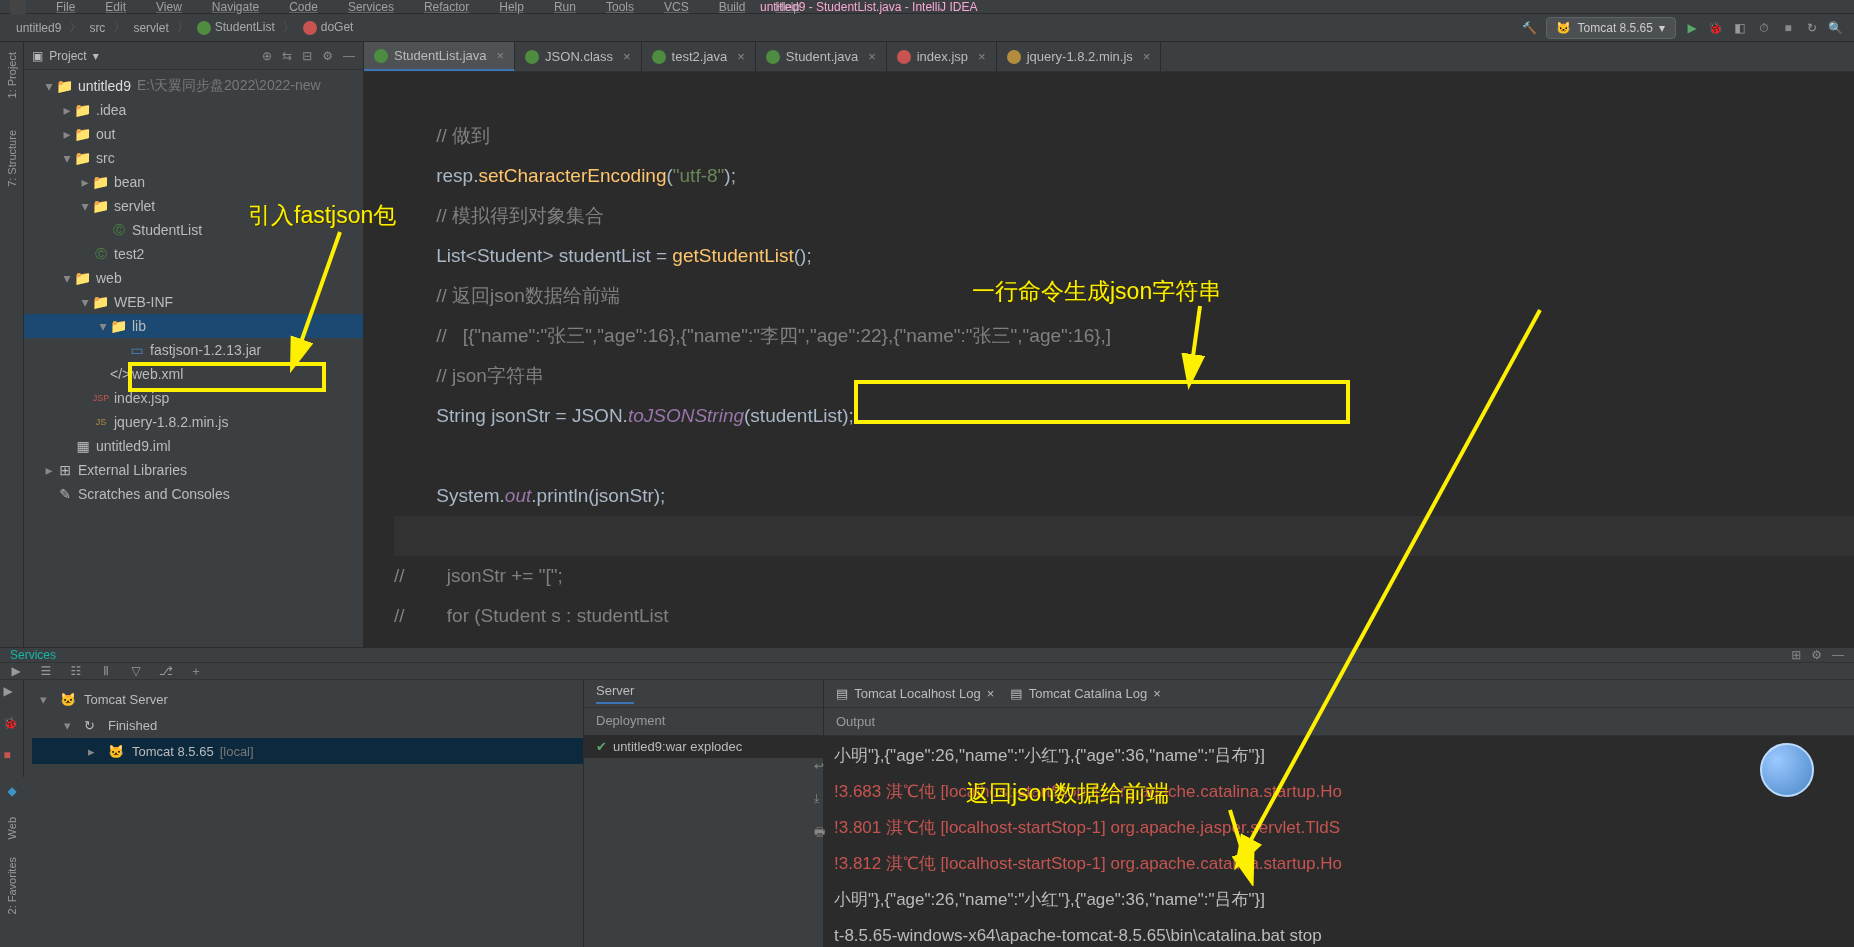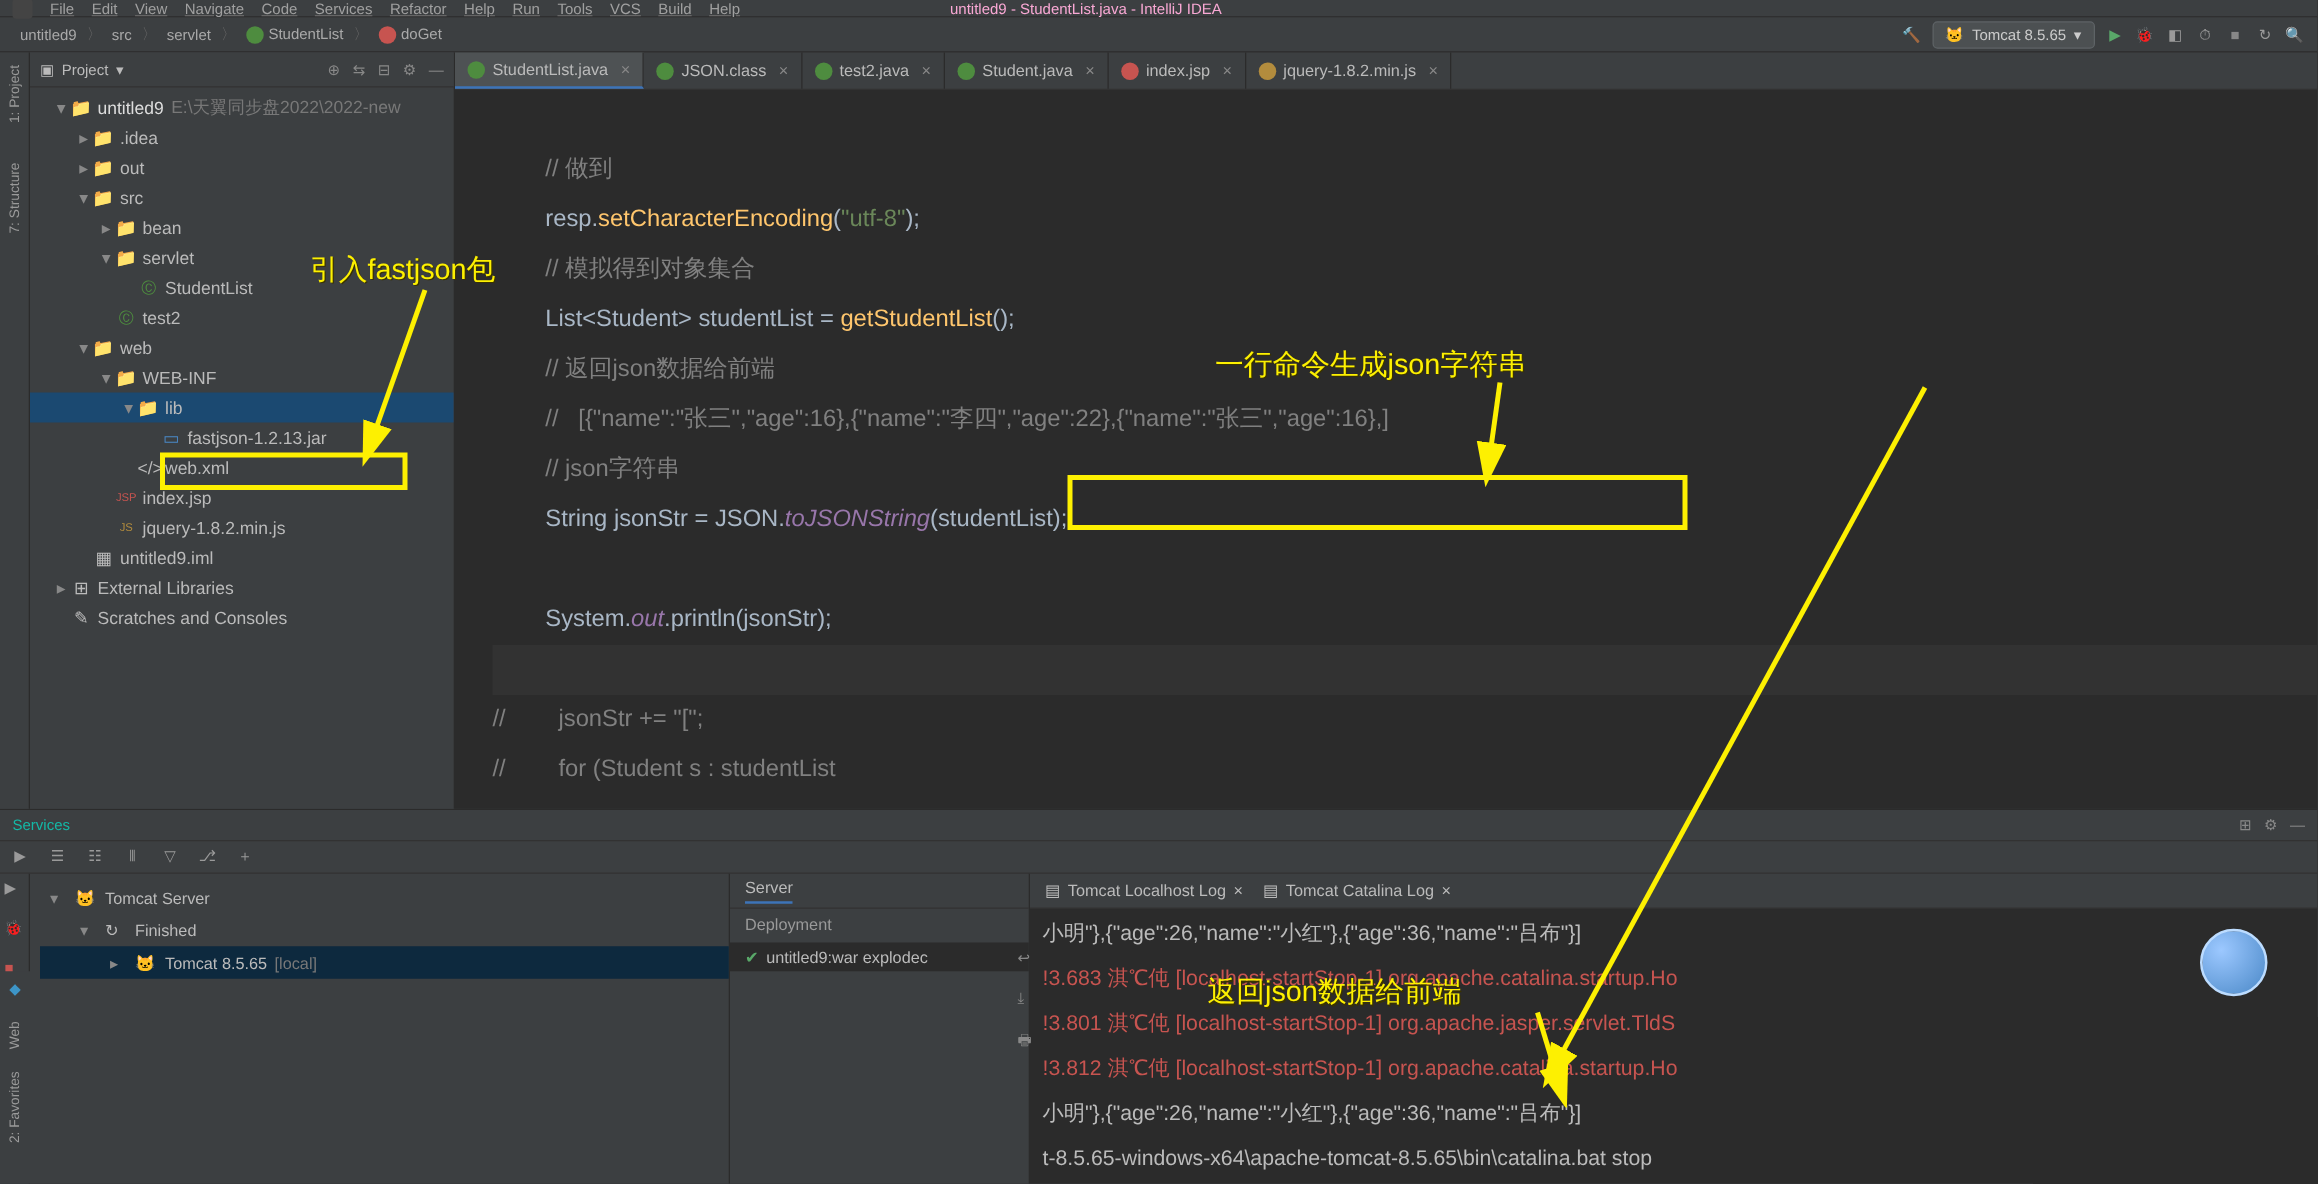--- a/index.html
+++ b/index.html
@@ -1,17 +1,17 @@
 <!DOCTYPE html>
 <html><head>
 <meta charset="utf-8">
 <style>
 * { margin: 0; padding: 0; box-sizing: border-box; font-family: "Segoe UI", Arial, sans-serif; }
 body { background: #3c3f41; color: #bbbbbb; font-size: 12px; overflow: hidden; width: 1854px; height: 947px; position: relative; }
-.top-menu { height: 14px; background: #3c3f41; display: flex; align-items: center; padding: 0 10px; gap: 14px; color: #a0a0a0; font-size: 12px; border-bottom: 1px solid #2b2b2b; }
+.top-menu { height: 14px; background: #3c3f41; display: flex; align-items: center; padding: 0 10px; gap: 30px; color: #a0a0a0; font-size: 12px; border-bottom: 1px solid #2b2b2b; }
 .top-menu .logo { width: 16px; height: 16px; background: #444; border-radius: 3px; }
 .top-menu span { text-decoration: underline; text-decoration-color: #666; cursor: default; }
 .title-bar { position: absolute; top: 0; left: 760px; color: #f9a8d4; font-size: 12px; line-height: 14px; }
 .breadcrumb { height: 28px; background: #3c3f41; display: flex; align-items: center; padding: 0 10px; gap: 2px; border-bottom: 1px solid #2b2b2b; }
 .breadcrumb .crumb { color: #a9a9a9; padding: 2px 6px; }
 .breadcrumb .chev { color: #666; }
 .breadcrumb .icon-circle { display: inline-block; width: 14px; height: 14px; border-radius: 50%; margin-right: 4px; vertical-align: middle; }
 .breadcrumb .ic-class { background: #4e8c3f; }
 .breadcrumb .ic-method { background: #c75450; }
 .breadcrumb-right { margin-left: auto; display: flex; align-items: center; gap: 8px; }
@@ -362,20 +362,21 @@
             <span>▤</span>
             <span>Tomcat Localhost Log</span>
             <span class="close-x">×</span>
           </div>
         <div class="sv-tab">
             <span>▤</span>
             <span>Tomcat Catalina Log</span>
             <span class="close-x">×</span>
           </div>
       </div>
+      <div class="sv-out-head">Output</div>
       <div class="console" id="console"><div class="sys">小明"},{"age":26,"name":"小红"},{"age":36,"name":"吕布"}]</div><div class="err">!3.683 淇℃伅 [localhost-startStop-1] org.apache.catalina.startup.Ho</div><div class="err">!3.801 淇℃伅 [localhost-startStop-1] org.apache.jasper.servlet.TldS</div><div class="err">!3.812 淇℃伅 [localhost-startStop-1] org.apache.catalina.startup.Ho</div><div class="sys">小明"},{"age":26,"name":"小红"},{"age":36,"name":"吕布"}]</div><div class="warn">t-8.5.65-windows-x64\apache-tomcat-8.5.65\bin\catalina.bat stop</div></div>
     </div>
   </div>
 </div>
 
 <div class="bottom-gutter" style="bottom:0;height:170px">
   <div class="tb-icon" style="color:#3d95c7">◆</div>
   <div class="vtext">Web</div>
   <div class="vtext">2: Favorites</div>
 </div>

